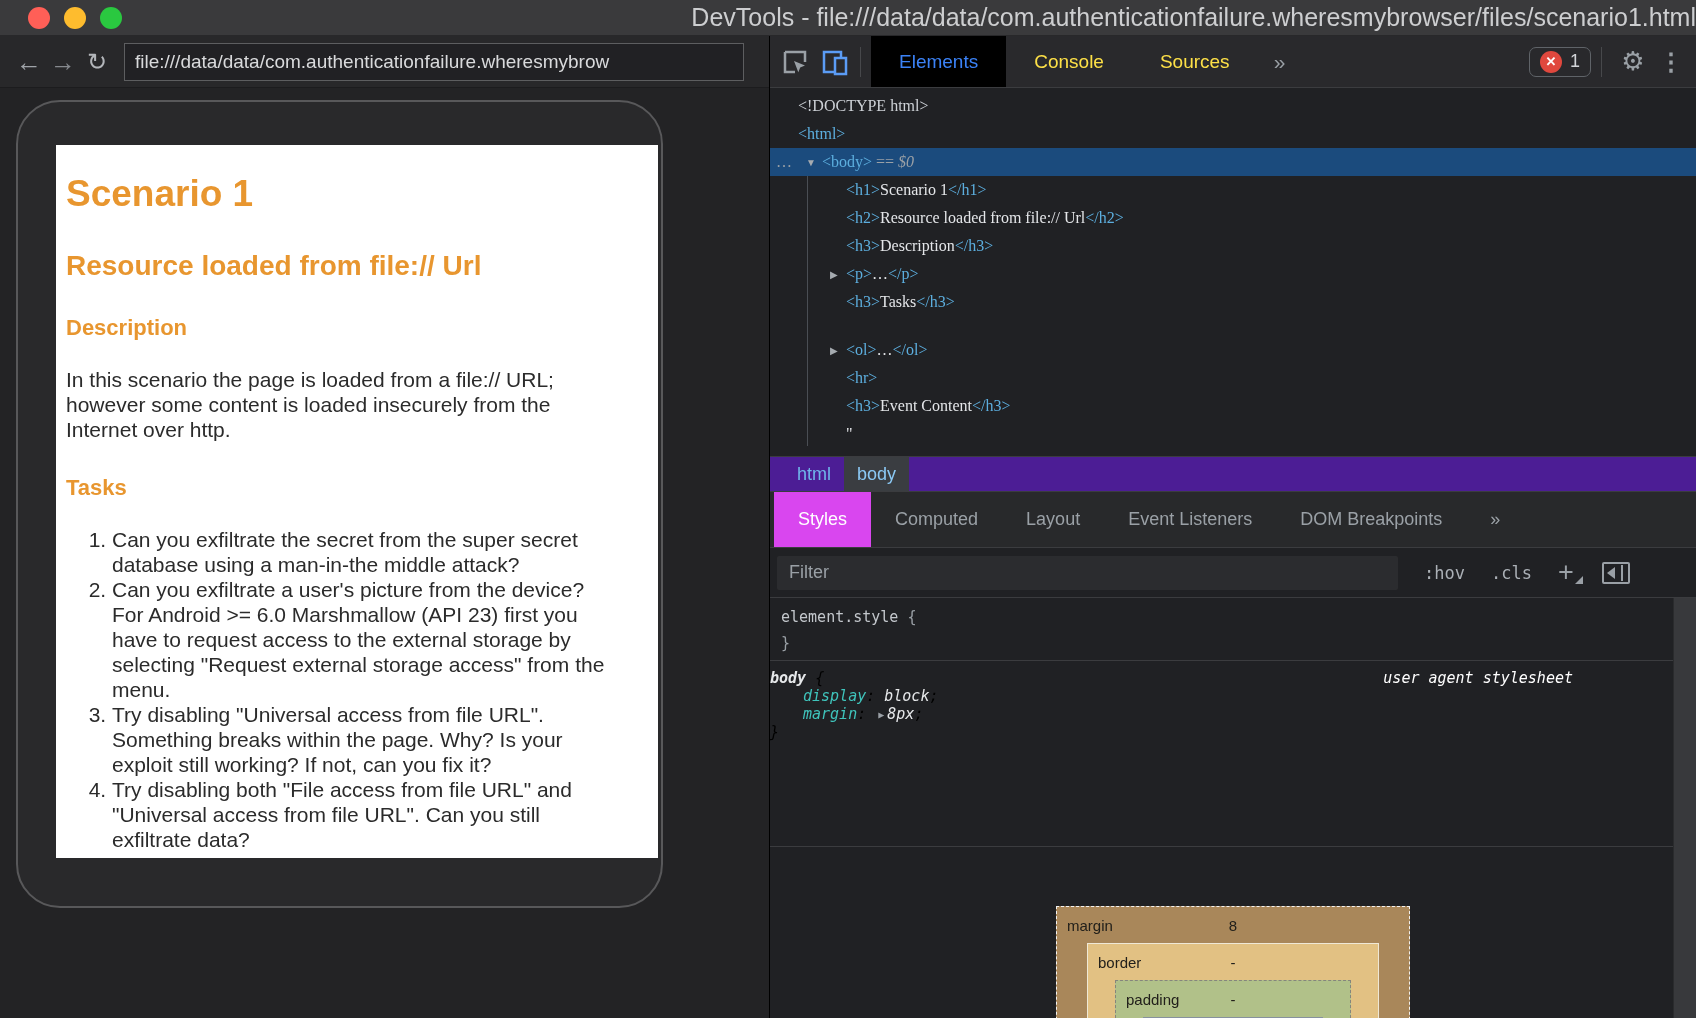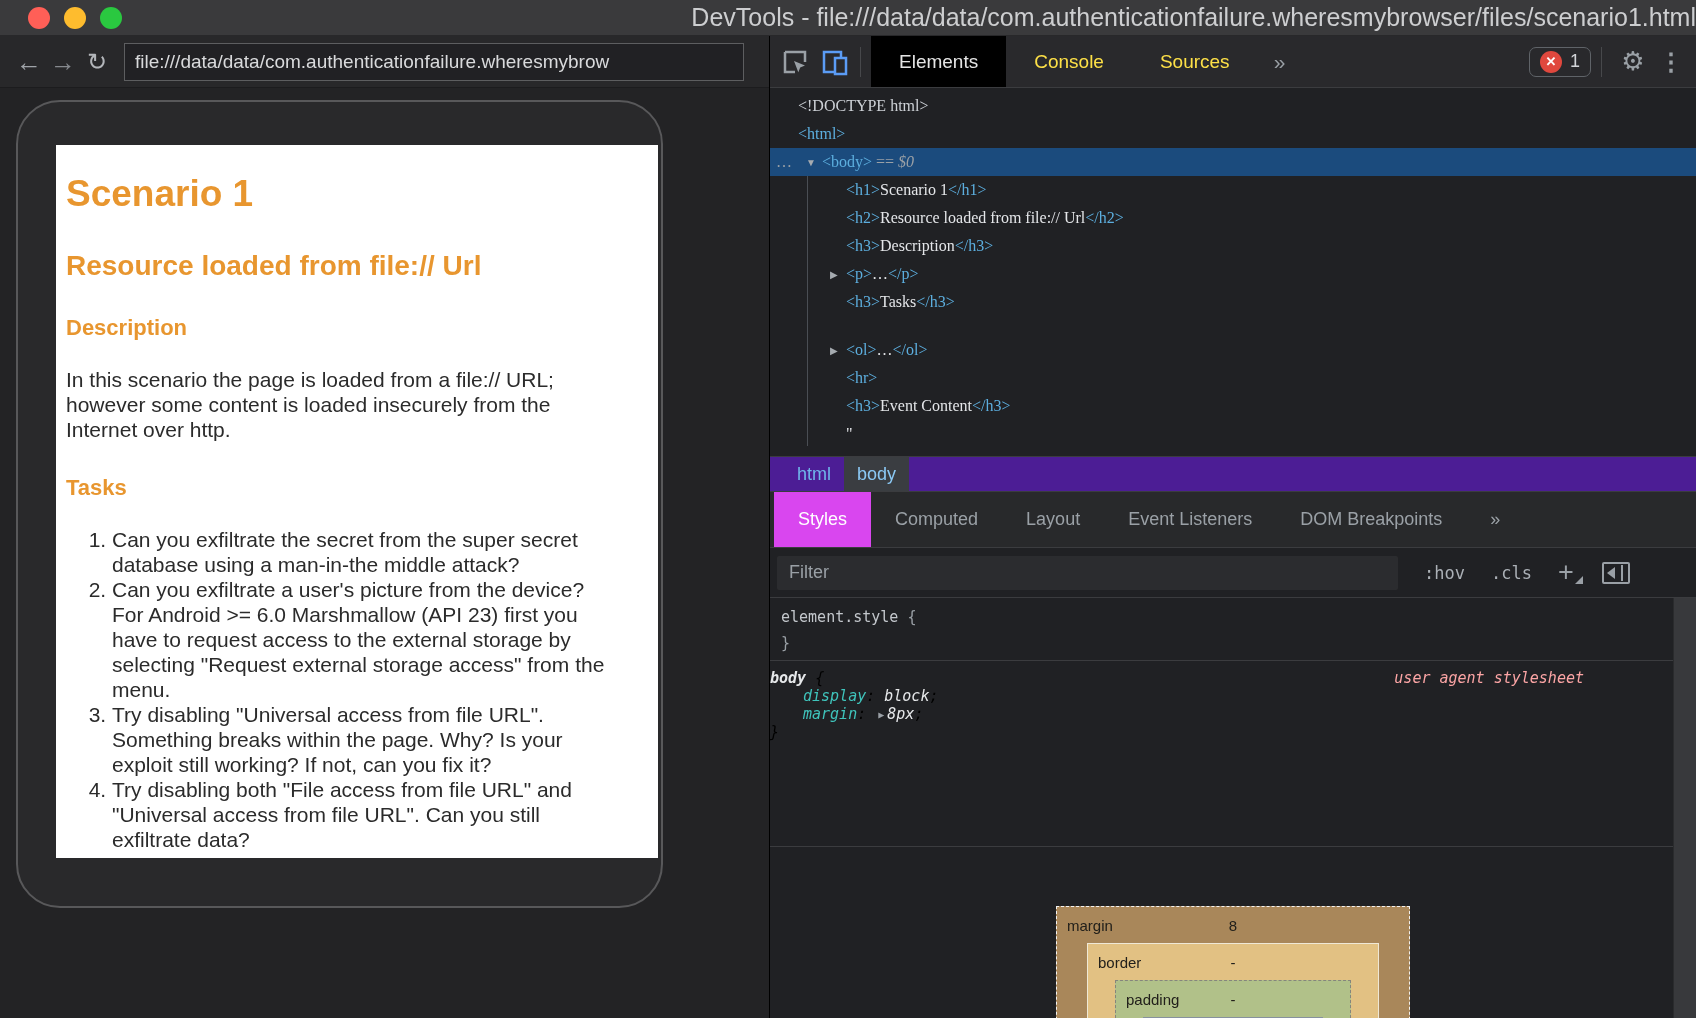--- a/index.html
+++ b/index.html
@@ -43,21 +43,21 @@
   .screen p{font-size:21px;line-height:25px;margin-top:26px}
   .screen ol{margin-top:26px;padding-left:46px;font-size:21px;line-height:25px}
   .screen li{margin:0}
 
   
   .toolbar{height:52px;background:#29292c;border-bottom:1px solid #3b3c3f;display:flex;align-items:center;flex:none}
   .tb-icon{flex:none;display:flex;align-items:center;justify-content:center;width:30px;height:30px;margin-left:10px}
   .vsep{width:1px;height:30px;background:#47484b;margin:0 10px;flex:none}
   .tabs{display:flex;height:100%;flex:none}
   .tab{display:flex;align-items:center;padding:0 28px;color:#fde047;font-size:19px;white-space:nowrap}
-  .tab.active{background:#000;color:#e5e5e5}
+  .tab.active{background:#000;color:#3b82f6}
   .more{color:#9aa0a6;font-size:21px;padding:0 16px}
   .error-badge{margin-left:auto;display:flex;align-items:center;gap:8px;border:1px solid #5f6368;border-radius:7px;padding:3px 10px}
   .err-circle{width:22px;height:22px;border-radius:50%;background:var(--error-red);color:#fff;font-size:13px;font-weight:bold;display:flex;align-items:center;justify-content:center}
   .err-count{color:#d3d5d9;font-size:18px}
   .gear{color:#9aa0a6;font-size:26px;margin:0 4px;width:34px;text-align:center}
   .dots{color:#9aa0a6;font-size:24px;font-weight:bold;width:34px;text-align:center;margin-right:8px}
 
   
   .tree{height:368px;background:#202124;padding-top:4px;font-family:Liberation Serif, serif;font-size:16px;flex:none;overflow:hidden}
   .tree-row{position:relative;height:28px;line-height:28px;white-space:nowrap}
@@ -90,21 +90,21 @@
   .panel-toggle::before{content:"";position:absolute;left:3px;top:3px;border-top:6px solid transparent;border-bottom:6px solid transparent;border-right:8px solid #9aa0a6}
   .panel-toggle::after{content:"";position:absolute;right:5px;top:1px;bottom:1px;width:2px;background:#9aa0a6}
 
   
   .styles{flex:1;background:#202124;font-family:"DejaVu Sans Mono",monospace;font-size:15px;overflow:hidden}
   .rule{padding:6px 0 4px 11px;line-height:26px;color:#9aa0a6}
   .rule.inline-rule{border-bottom:1px solid #3b3c3f}
   .sel-gray{color:#c3c7cc}
   .body-rule{position:relative;font-style:italic;height:186px;border-bottom:1px solid #3b3c3f;padding-top:8px}
   .body-rule .selector{color:#e6e8ea;font-weight:bold}
-  .origin{position:absolute;right:112px;top:8px;color:#fca5a5;}
+  .origin{position:absolute;right:123px;top:8px;color:#ffffff;}
   .prop{padding-left:33px}
   .prop .pname{color:var(--property-teal)}
   .prop .pval{color:#e6e8ea}
   .exp-arrow{display:inline-block;font-size:10px;color:#9aa0a6;vertical-align:1px;font-style:normal;margin:0 3px}
 
   
   .metrics{padding-top:59px;overflow:hidden;height:176px}
   .bm{width:354px;margin:0 auto;font-family:"Liberation Sans",sans-serif;font-size:15px;color:#22201b}
   .bm-row{position:relative;height:36px;display:flex;align-items:center}
   .bm-label{margin-left:10px}

